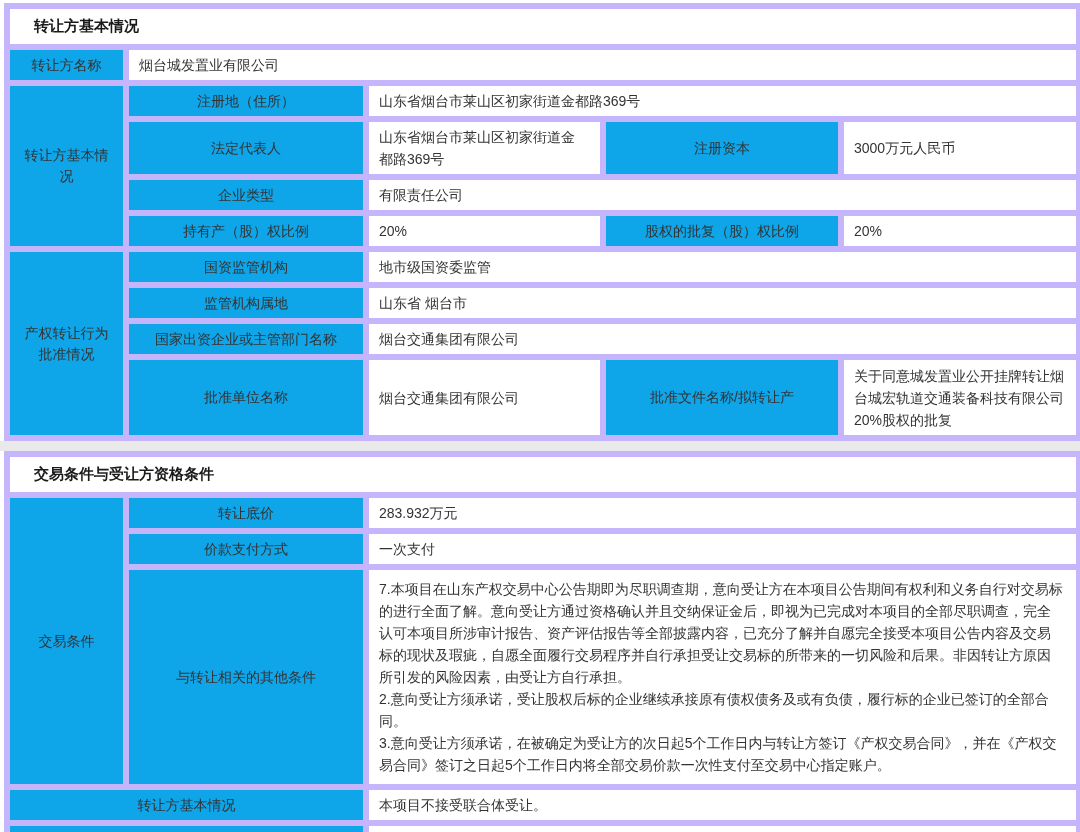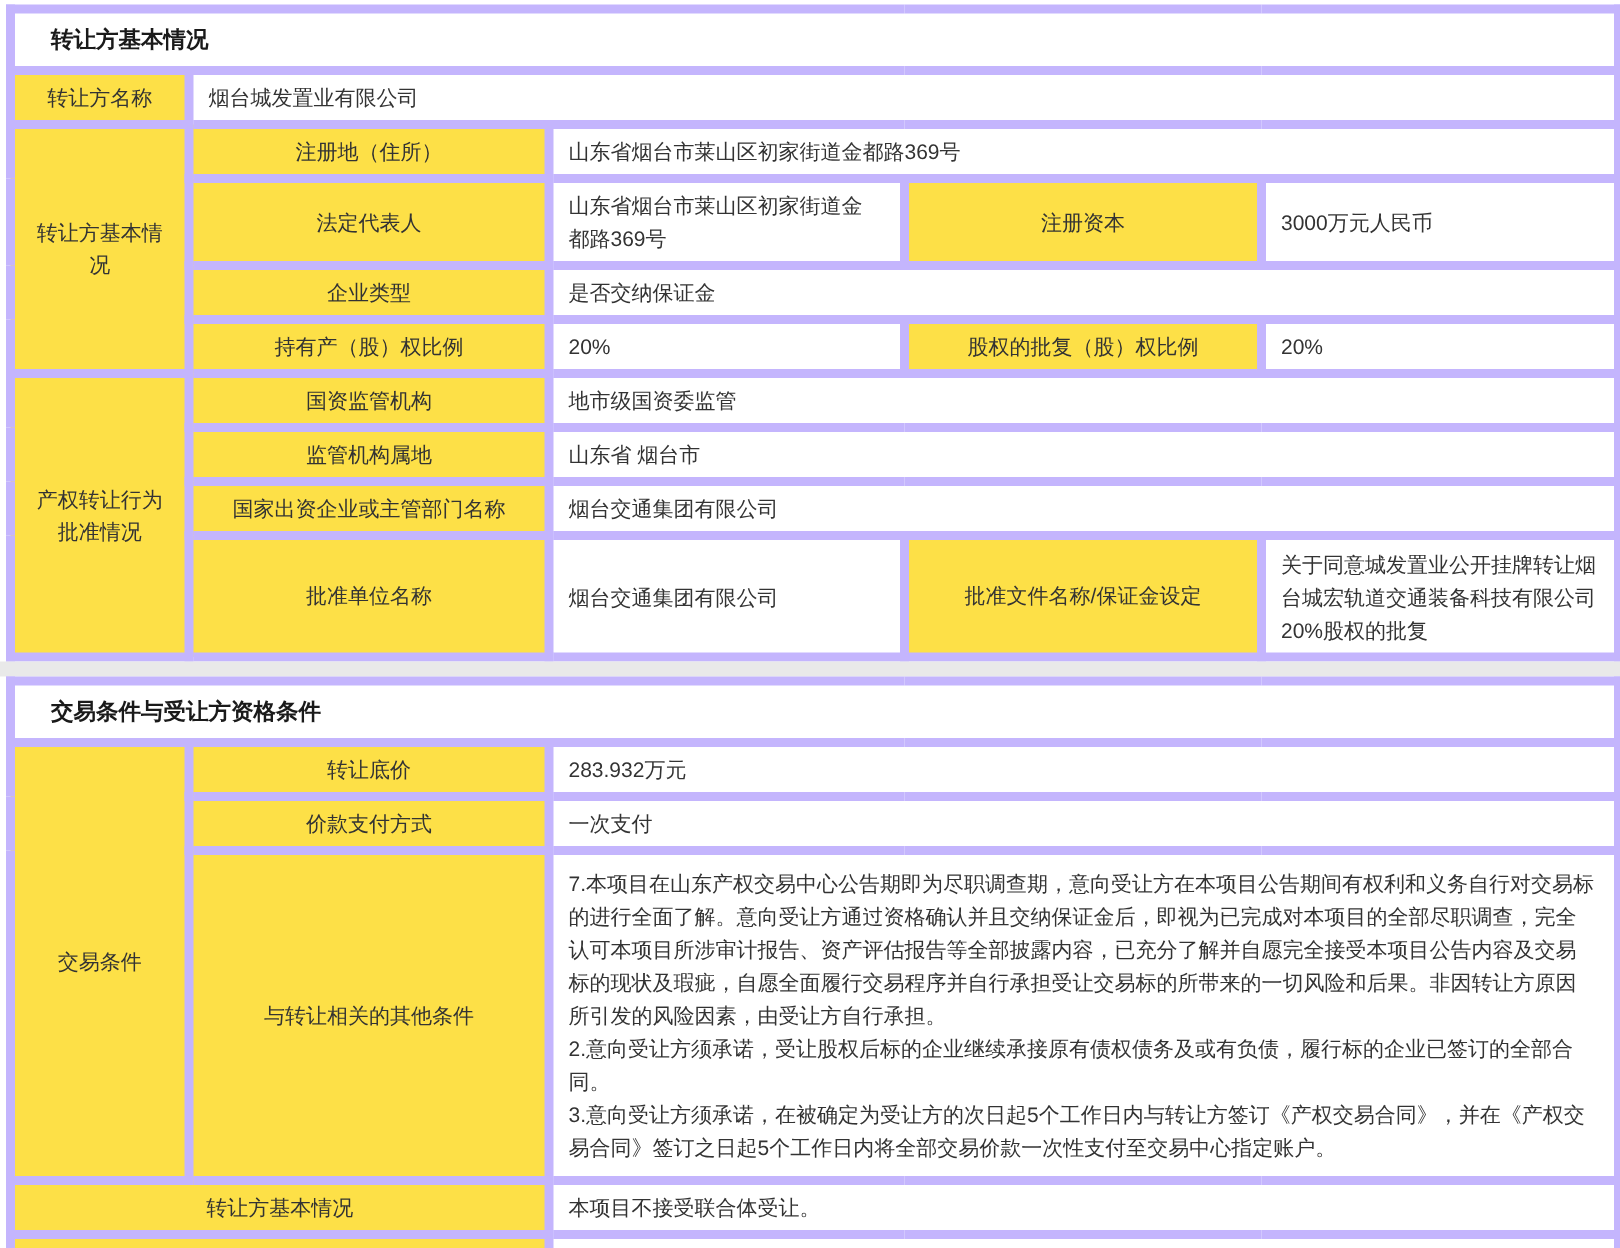--- a/index.html
+++ b/index.html
@@ -24,21 +24,21 @@
   td.section-title {
     font-weight: bold;
     font-size: 15px;
     color: #1a1a1a;
     background: #ffffff;
     padding: 8px 10px 8px 24px;
     height: 36px;
     word-break: keep-all;
   }
   td.label, td.group {
-    background: #fde047;
+    background: #0ea5e9;
     text-align: center;
     padding: 4px 8px;
     line-height: 21px;
   }
   td.group {
     white-space: pre-line;
   }
   td.value {
     background: #ffffff;
     text-align: left;
@@ -86,21 +86,21 @@
     <td class="value" colspan="3">山东省烟台市莱山区初家街道金都路369号</td>
   </tr>
   <tr class="h54">
     <td class="label">法定代表人</td>
     <td class="value">山东省烟台市莱山区初家街道金都路369号</td>
     <td class="label">注册资本</td>
     <td class="value">3000万元人民币</td>
   </tr>
   <tr class="h32">
     <td class="label">企业类型</td>
-    <td class="value" colspan="3">是否交纳保证金</td>
+    <td class="value" colspan="3">有限责任公司</td>
   </tr>
   <tr class="h32">
     <td class="label">持有产（股）权比例</td>
     <td class="value">20%</td>
     <td class="label">股权的批复（股）权比例</td>
     <td class="value">20%</td>
   </tr>
   <tr class="h33">
     <td class="group" rowspan="4">产权转让行为
 批准情况</td>
@@ -111,21 +111,21 @@
     <td class="label">监管机构属地</td>
     <td class="value" colspan="3">山东省 烟台市</td>
   </tr>
   <tr class="h32">
     <td class="label">国家出资企业或主管部门名称</td>
     <td class="value" colspan="3">烟台交通集团有限公司</td>
   </tr>
   <tr class="h81">
     <td class="label">批准单位名称</td>
     <td class="value">烟台交通集团有限公司</td>
-    <td class="label">批准文件名称/保证金设定</td>
+    <td class="label">批准文件名称/拟转让产</td>
     <td class="value">关于同意城发置业公开挂牌转让烟台城宏轨道交通装备科技有限公司20%股权的批复</td>
   </tr>
 </tbody>
   </table>
 
 <div class="section-gap"></div>
 
 <table class="info-table">
   <colgroup>
     <col style="width:119px">

